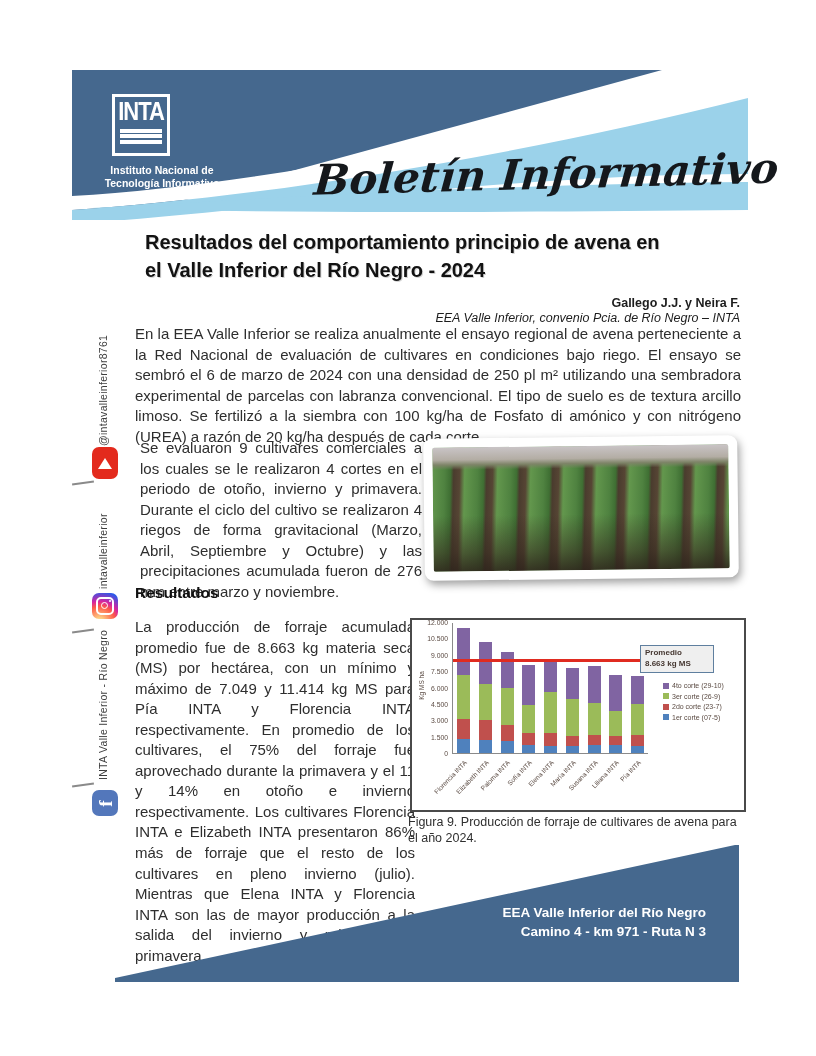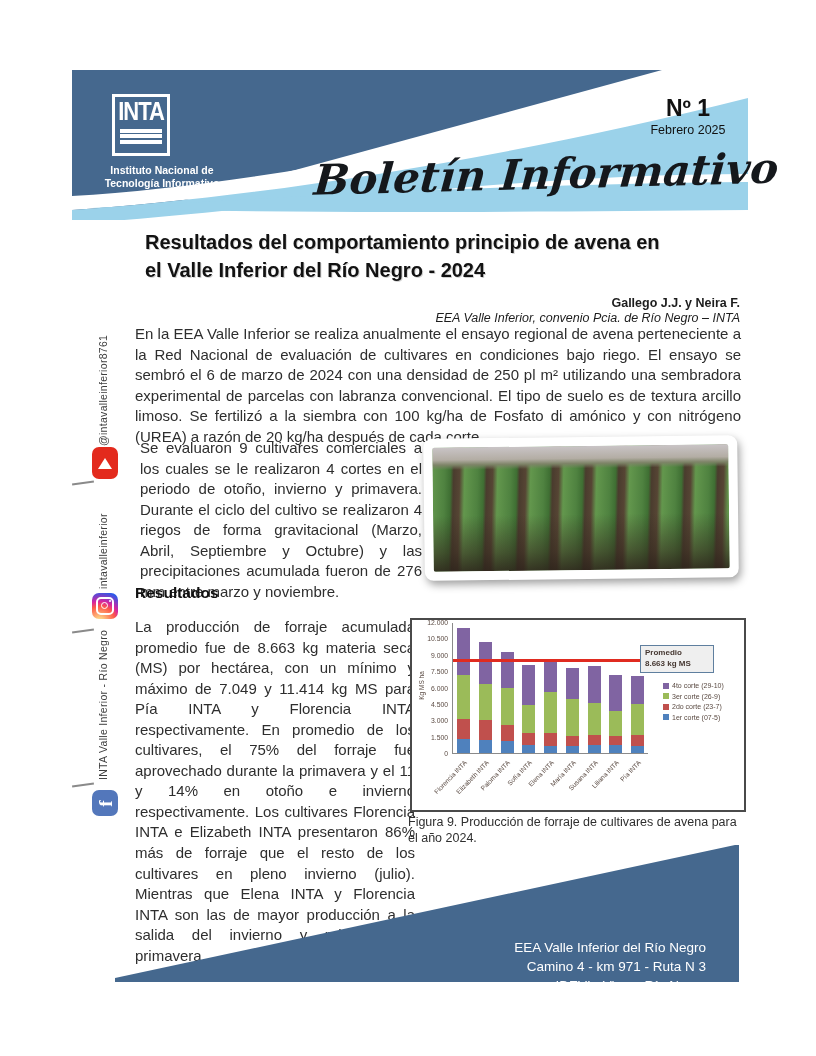--- a/index.html
+++ b/index.html
@@ -80,22 +80,22 @@
                 padding:2px 4px;line-height:1.35;}
   .legend{position:absolute;left:251px;top:62px;}
   .legend-item{display:flex;align-items:center;margin-bottom:3.5px;}
   .legend-swatch{width:6px;height:6px;margin-right:3px;flex:none;}
   .legend-label{font-size:7px;color:#5a4a42;white-space:nowrap;}
 
   .caption{position:absolute;left:408px;top:814px;width:338px;font-size:12.5px;color:#2f2f2f;line-height:1.3;}
 
   
   .footer-svg{position:absolute;left:0;top:840px;}
-  .footer-text{position:absolute;left:420px;top:938px;width:286px;text-align:right;color:#fff;
-               font-weight:normal;font-size:13.5px;line-height:1.42;z-index:2;}
+  .footer-text{position:absolute;left:420px;top:903px;width:286px;text-align:right;color:#fff;
+               font-weight:bold;font-size:13.5px;line-height:1.42;z-index:2;}
 </style>
 </head>
 <body>
 
 <div class="page">
 
   <div class="header-wrap">
     <svg width="676" height="150" viewBox="0 0 676 150">
       <polygon points="0,0 590,0 40,150 0,150" fill="#45688e"></polygon>
       <path d="M676,0 C420,70 180,115 0,126 L0,140 C180,128 430,90 676,28 Z" fill="#ffffff"></path>
@@ -106,24 +106,20 @@
       <div class="inta-word">INTA</div>
       <div class="inta-bar"></div>
       <div class="inta-bar"></div>
       <div class="inta-bar"></div>
     </div>
     <div class="org-lines">
       <div class="org-l1">Instituto Nacional de</div>
       <div class="org-l2">Tecnología Informativo</div>
       <div class="org-l3">Argentina</div>
     </div>
-    <div class="issue-block">
-      <div class="issue-no">Nº 1</div>
-      <div class="issue-date">Febrero 2025</div>
-    </div>
     <div class="script-title">Boletín Informativo</div>
   </div>
 
   <div class="v-text" style="left:97px;top:316px;height:130px;">@intavalleinferior8761</div>
   <div class="side-dash" style="left:72px;top:482px;transform:rotate(-8deg);"></div>
   <div class="side-icon yt" style="left:92px;top:447px;">
     <div class="yt-tri"></div>
   </div>
   <div class="v-text" style="left:97px;top:489px;height:100px;">intavalleinferior</div>
   <div class="side-dash" style="left:72px;top:630px;transform:rotate(-8deg);"></div>
@@ -264,16 +260,15 @@
   </div>
 
   <div class="caption">Figura 9. Producción de forraje de cultivares de avena para el año 2024.</div>
 
   <svg class="footer-svg" width="816" height="150" viewBox="0 0 816 150">
     <polygon points="115,138 735,5 739,5 739,142 115,142" fill="#45688e"></polygon>
   </svg>
   <div class="footer-text">
     <div>EEA Valle Inferior del Río Negro</div>
     <div>Camino 4 - km 971 - Ruta N 3</div>
-    <div>IDEVI - Viema Río Negro</div>
   </div>
 
 </div>
 
 </body></html>

